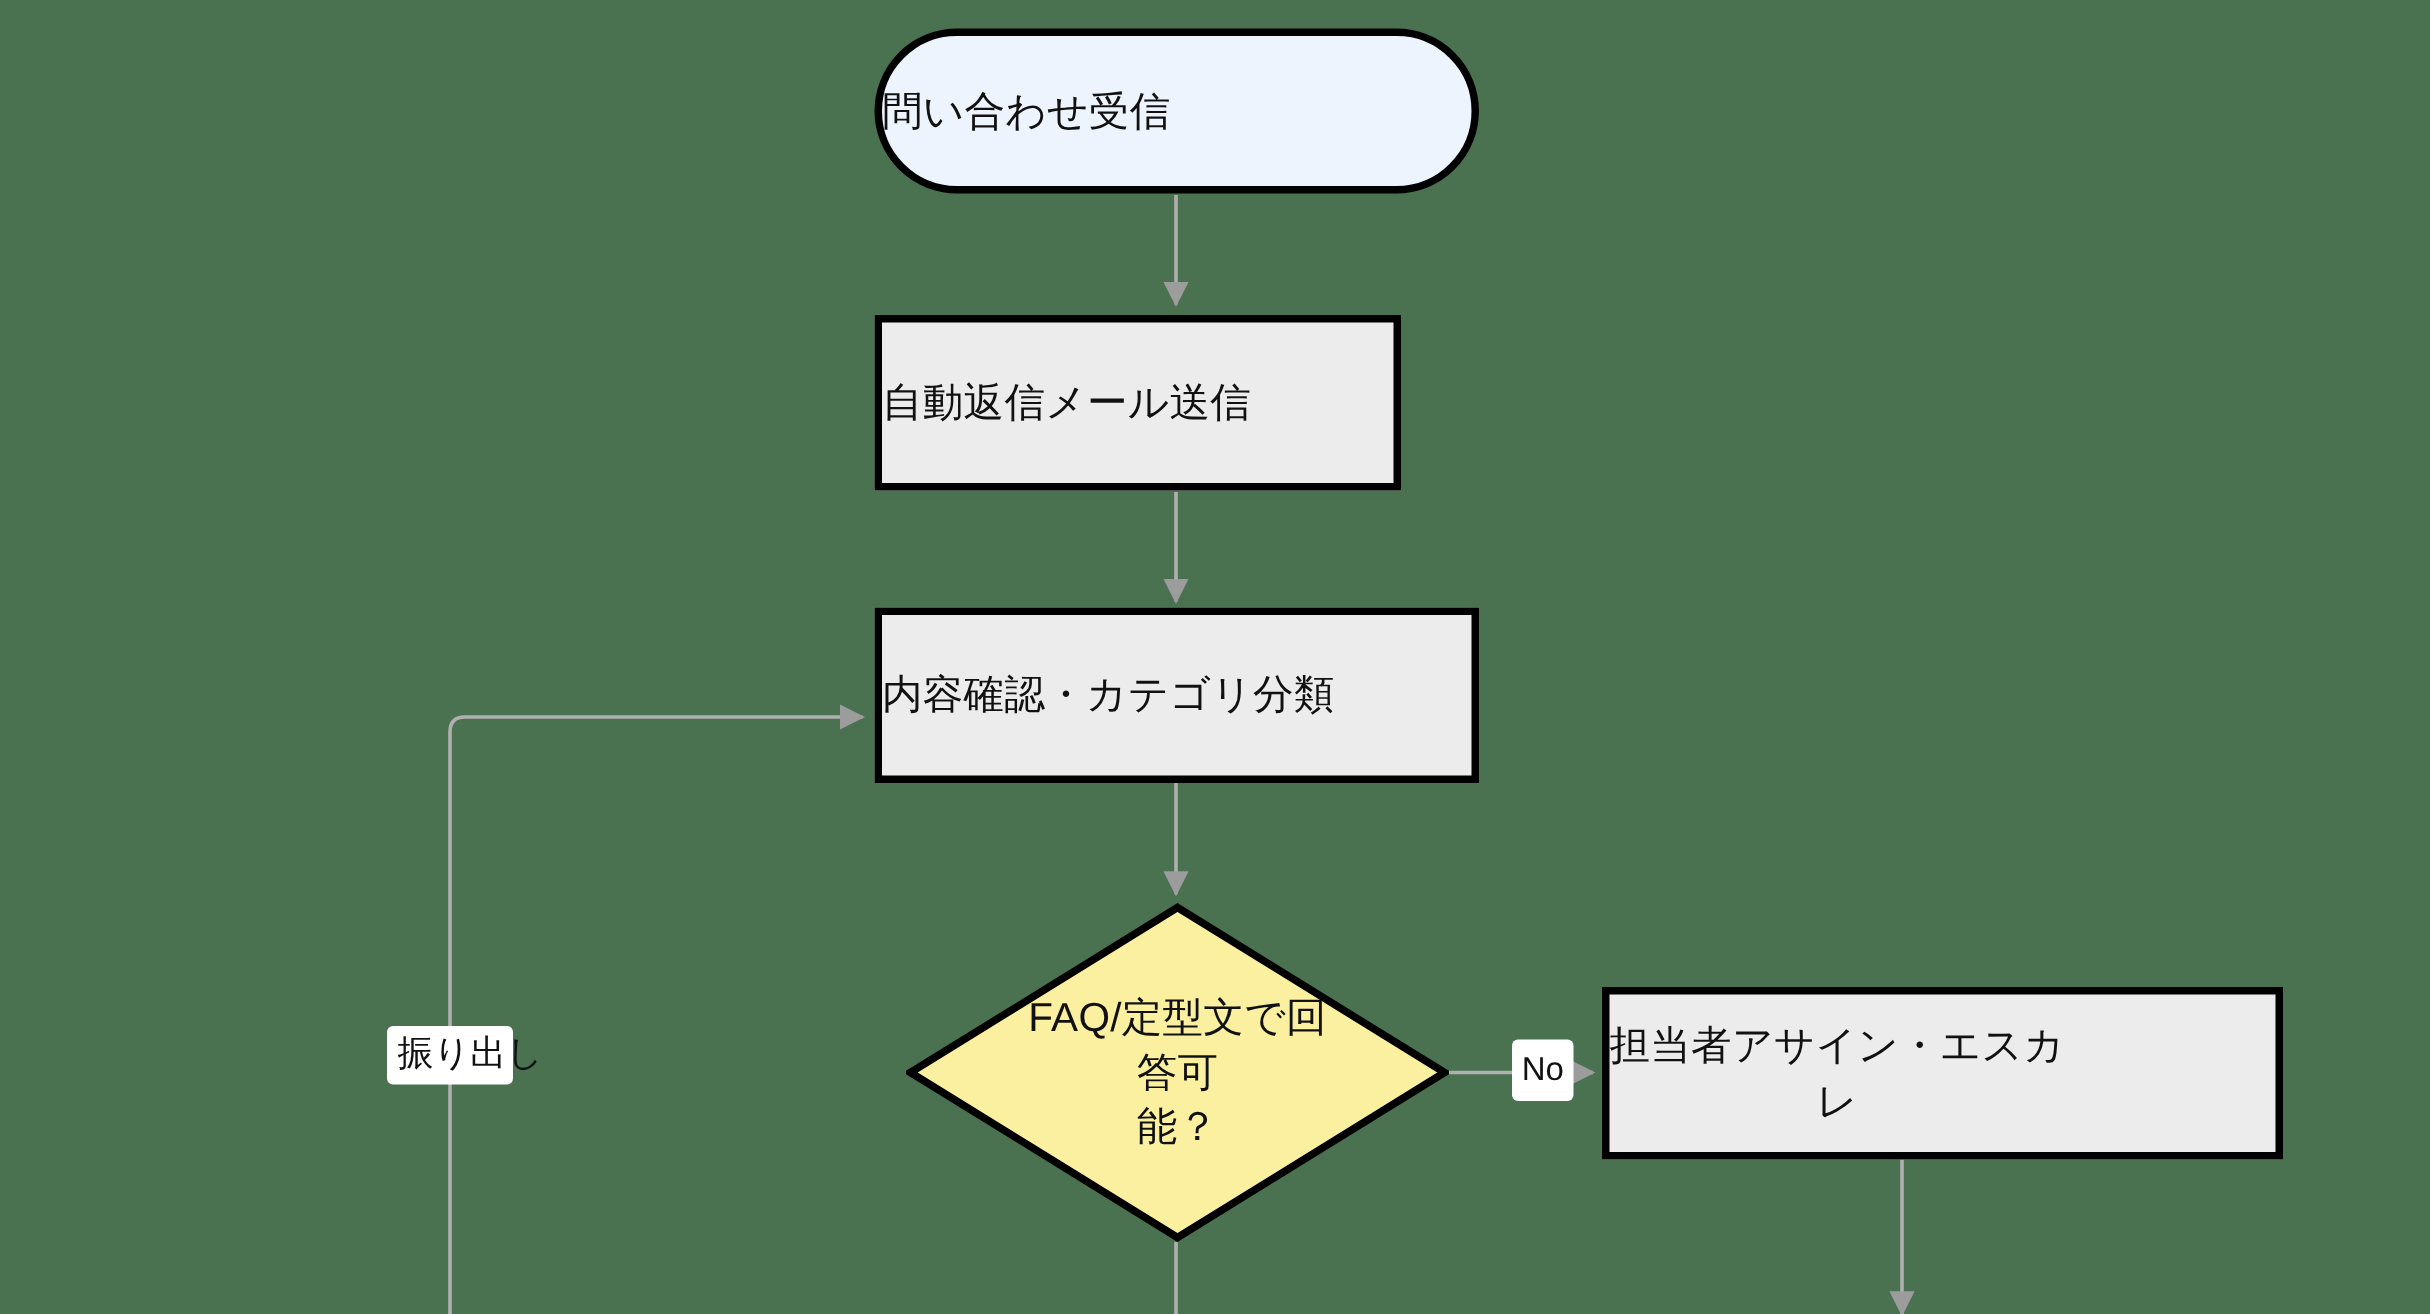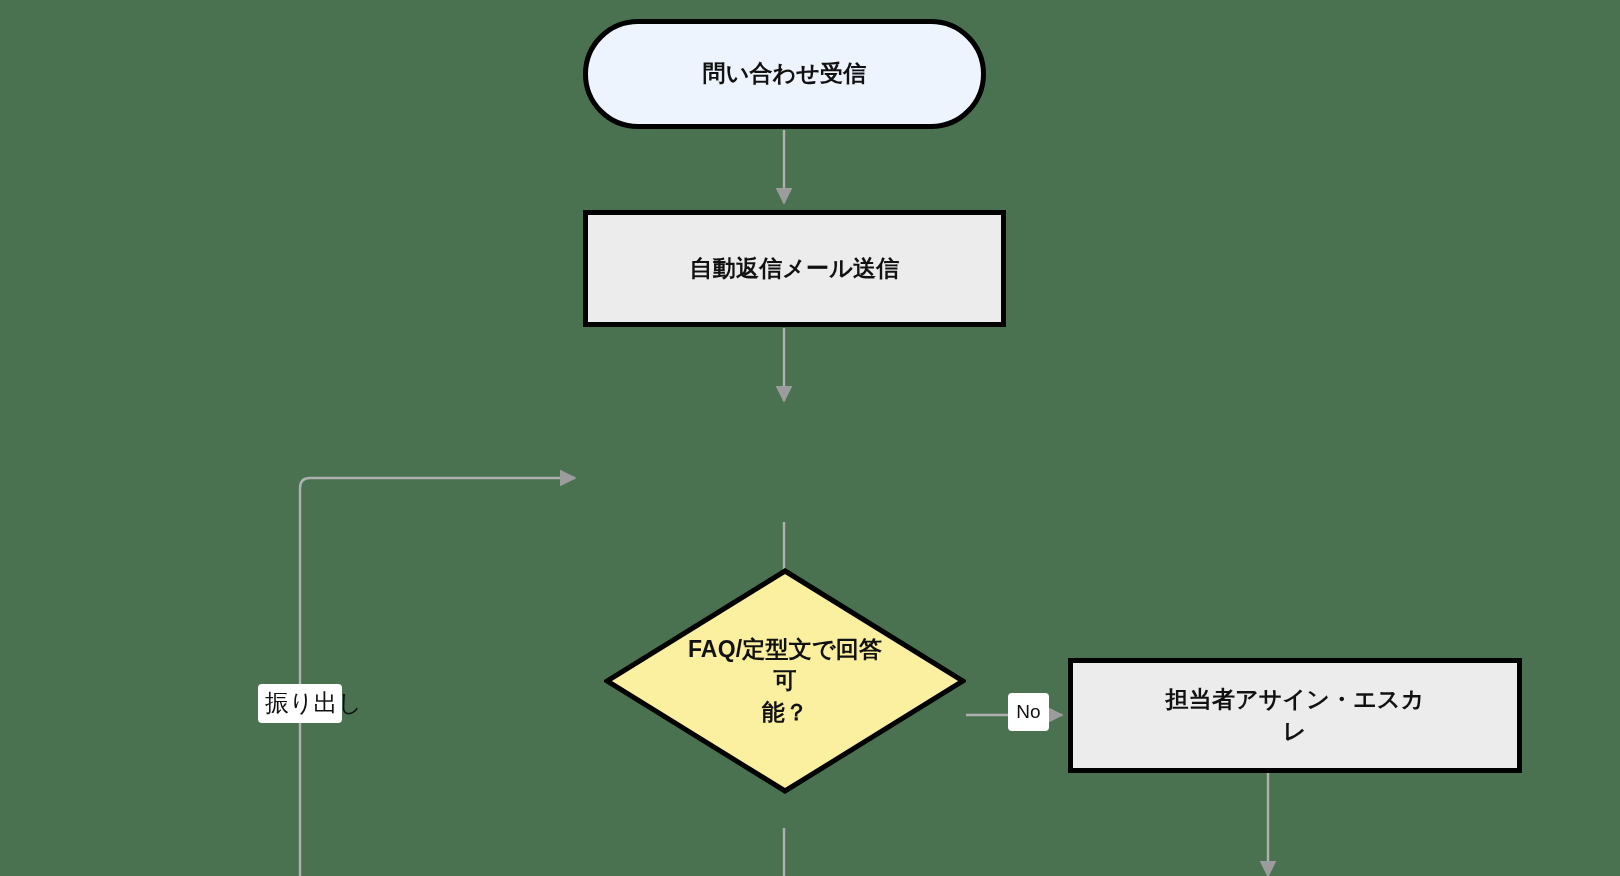--- a/index.html
+++ b/index.html
@@ -25,25 +25,24 @@
     top: 0;
     width: 1620px;
     height: 876px;
   }
 
   .node {
     position: absolute;
     box-sizing: border-box;
     display: flex;
     align-items: center;
-    justify-content: center;
     text-align: center;
     color: #111111;
-    font-weight: bold;
-    font-size: 23px;
+    font-weight: normal;
+    font-size: 27px;
     line-height: 1.35;
     letter-spacing: 0.2px;
   }
 
   
   .node-stadium {
     background: #eef4fd;
     border: 5px solid #000000;
     border-radius: 60px;
   }
@@ -82,21 +81,21 @@
     font-weight: normal;
     font-size: 24px;
     line-height: 1;
     padding: 7px 7px 8px 7px;
     border-radius: 4px;
     white-space: nowrap;
     box-sizing: border-box;
     text-align: center;
   }
   .edge-label.label-no {
-    font-size: 19px;
+    font-size: 22px;
     padding: 9px 6px 10px 6px;
   }
 </style>
 </head>
 <body>
 
 <div id="canvas">
 
   <svg id="edges" viewBox="0 0 1620 876" xmlns="http://www.w3.org/2000/svg">
     <defs>
@@ -134,26 +133,29 @@
       <path d="M 1268 773 L 1268 876" stroke="#b0b0b0" stroke-width="2.4" fill="none" marker-end="url(#arrow)"></path>
     </g>
   </svg>
 
   <div class="node node-stadium" style="left:583px; top:19px; width:403px; height:110px;">
     <div>
       <div>問い合わせ受信</div>
     </div>
   </div>
 
-  <div class="node node-rect" style="left:583px; top:210px; width:423px; height:117px;">
+  <div class="node node-rect" style="left:583px; top:210px; width:351px; height:117px;">
     <div>自動返信メール送信</div>
   </div>
 
+  <div class="node node-rect" style="left:583px; top:405px; width:403px; height:117px;">
+    <div>内容確認・カテゴリ分類</div>
+  </div>
 
-  <div class="node node-diamond" style="left:604px; top:568px; width:362px; height:226px;">
+  <div class="node node-diamond" style="left:604px; top:602px; width:362px; height:226px;">
     <svg class="diamond-shape" viewBox="0 0 362 226" preserveAspectRatio="none" xmlns="http://www.w3.org/2000/svg">
       <polygon points="181,3 359,113 181,223 3,113" fill="#fbefa0" stroke="#000000" stroke-width="5" stroke-linejoin="miter"></polygon>
     </svg>
     <div class="diamond-label">
       <div>FAQ/定型文で回答可</div>
       <div>能？</div>
     </div>
   </div>
 
   <div class="node node-rect" style="left:1068px; top:658px; width:454px; height:115px;">

